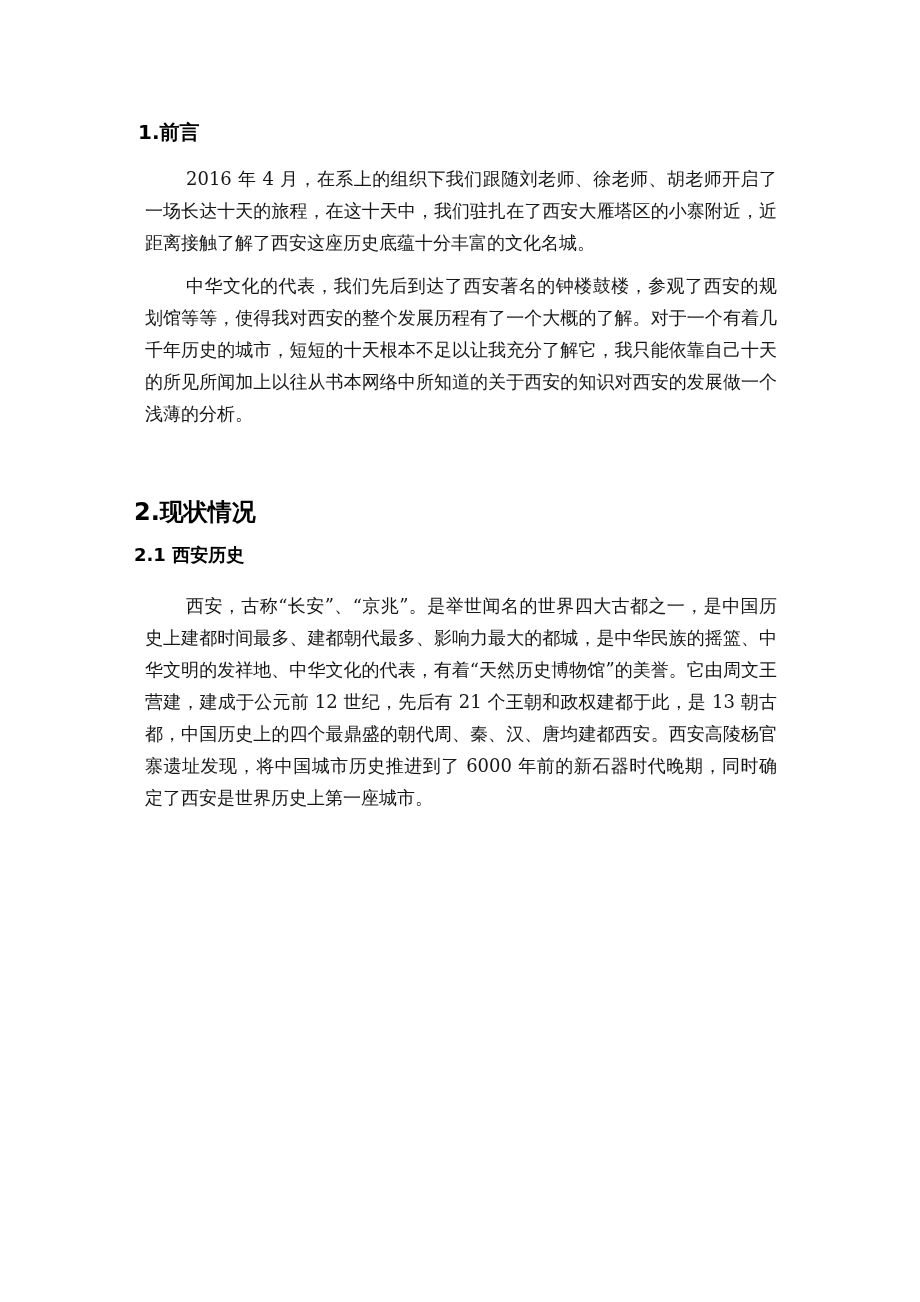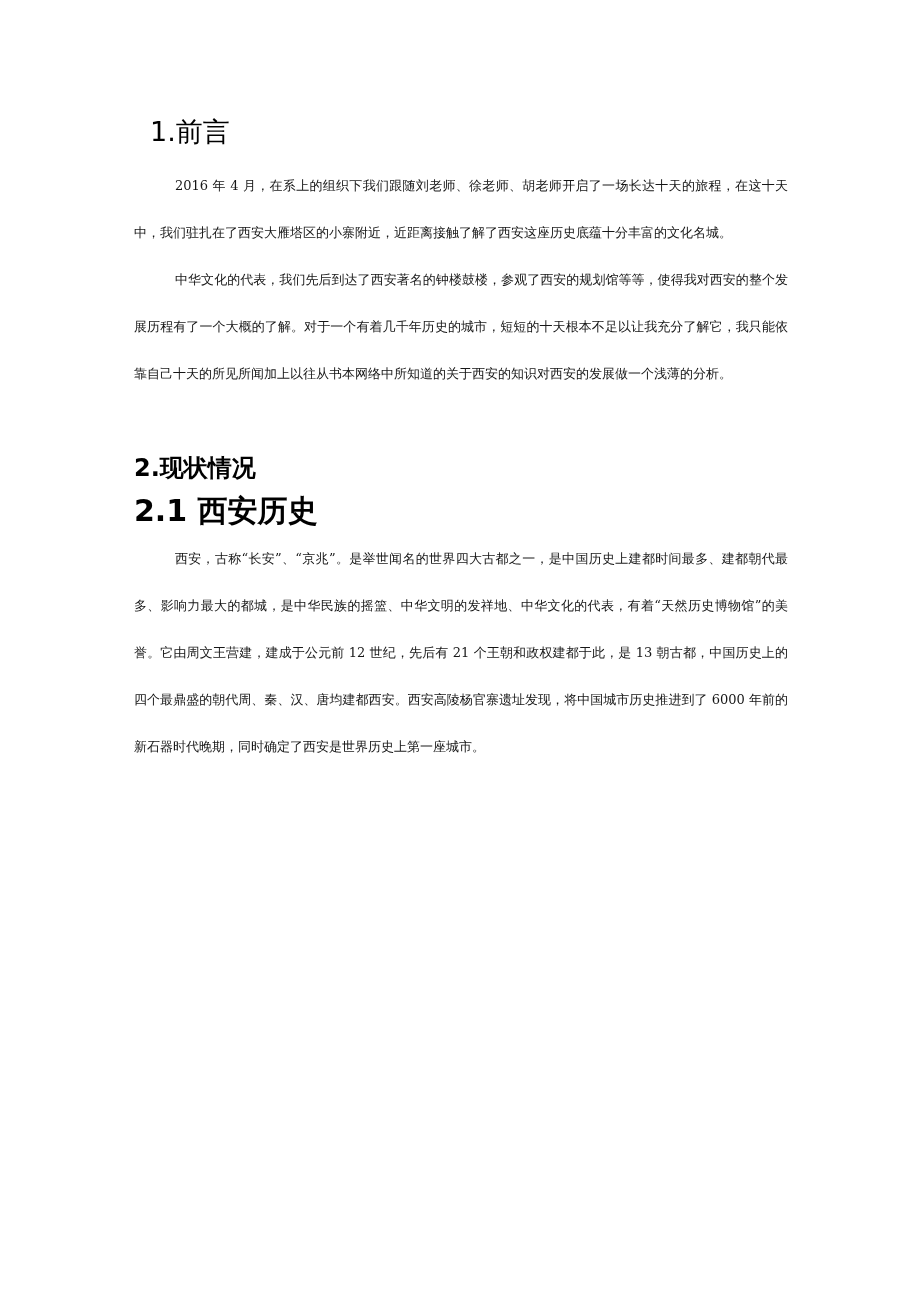--- a/index.html
+++ b/index.html
@@ -25,56 +25,56 @@
   .content {
     position: absolute;
     left: 134px;
     top: 112px;
     width: 654px;
   }
 
   
   .h1 {
     font-family: "DejaVu Sans", "Liberation Sans", sans-serif;
-    font-weight: 400;
-    font-size: 27px;
+    font-weight: 700;
+    font-size: 20px;
     line-height: 40px;
     letter-spacing: 0px;
     color: #000000;
-    margin: 0 0 10px 16px;
+    margin: 0 0 10px 4px;
     white-space: nowrap;
   }
   .h1-sec2 {
     font-family: "DejaVu Sans", "Liberation Sans", sans-serif;
     font-weight: 700;
     font-size: 24px;
     line-height: 38px;
     color: #000000;
     margin: 0 0 6px 0;
     white-space: nowrap;
   }
   .h2 {
     font-family: "DejaVu Sans", "Liberation Sans", sans-serif;
     font-weight: 700;
-    font-size: 30px;
+    font-size: 18px;
     line-height: 36px;
     color: #000000;
     margin: 0 0 4px 0;
     white-space: nowrap;
   }
 
   
   .para {
     font-family: "DejaVu Serif", "Liberation Serif", serif;
-    font-size: 13px;
-    line-height: 47px;
+    font-size: 18px;
+    line-height: 32px;
     text-align: justify;
     text-justify: inter-ideograph;
     text-indent: 41px;
-    margin: 0;
+    margin: 11px;
     color: #161616;
     word-break: break-all;
     hyphens: none;
   }
   .para + .para {
     margin-top: 0px;
   }
   .gap-before-sec2 { height: 52px; }
   .gap-after-h2    { height: 2px; }
 </style>

